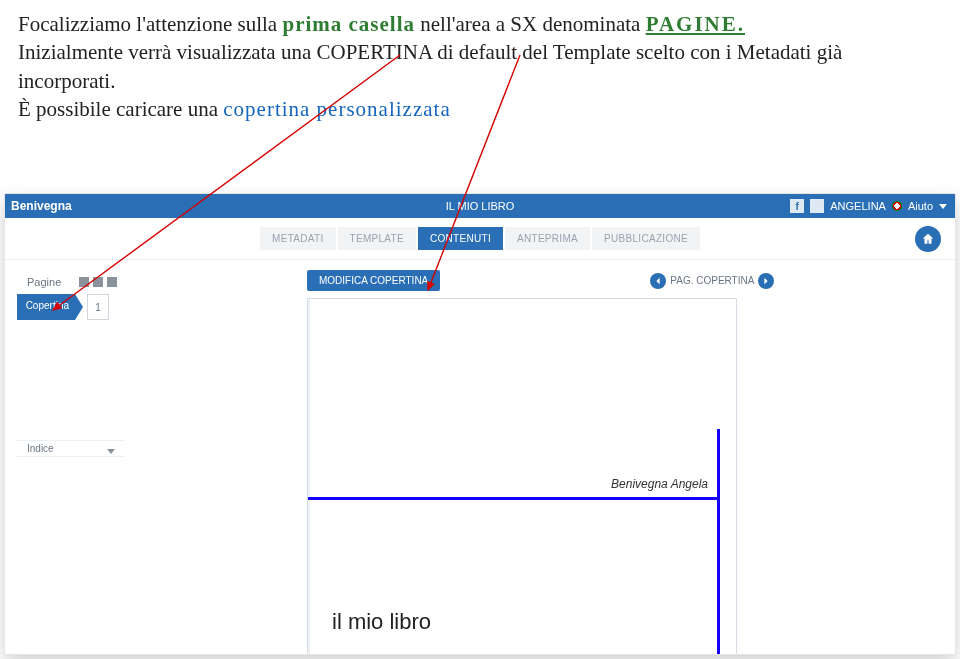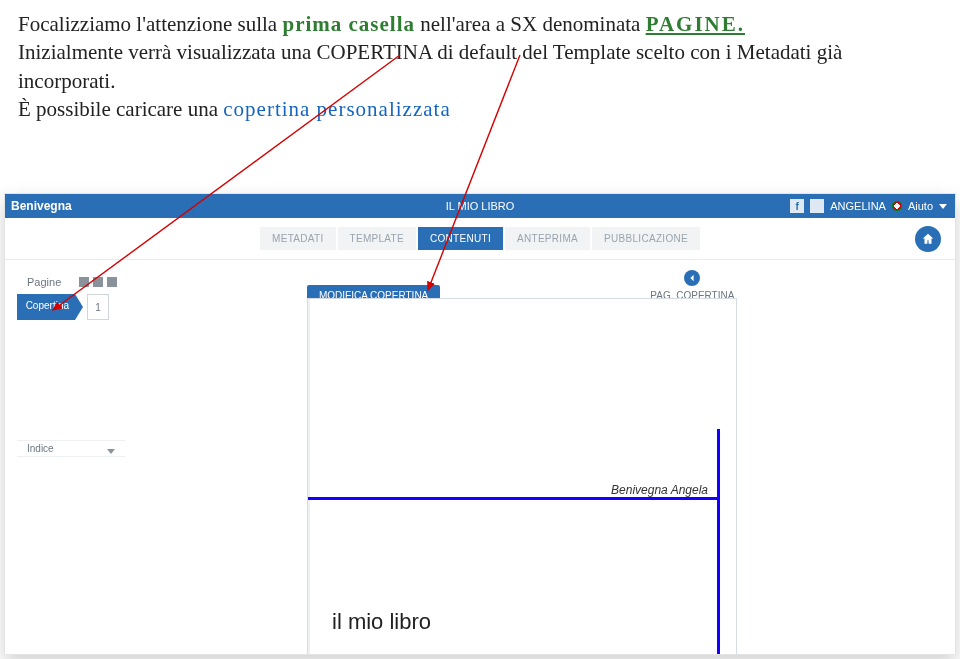--- a/index.html
+++ b/index.html
@@ -131,21 +131,21 @@
   }
   .canvas-toolbar {
     display:flex;align-items:center;gap:210px;
     padding: 10px 100px 8px 190px;
   }
   .pill-btn {
     background:#2a6fb5;color:#fff;font-size:10px;
     padding:5px 12px;border-radius:2px;white-space:nowrap;
   }
   .pager {
-    display:flex;align-items:center;gap:4px;font-size:10px;color:#6b7681;flex-direction:column;
+    display:flex;align-items:center;gap:4px;font-size:10px;color:#6b7681;
   }
   .pager .nav-circ {
     width:16px;height:16px;border-radius:50%;background:#2a6fb5;color:#fff;
     display:flex;align-items:center;justify-content:center;font-size:10px;
   }
   .pager .nav-circ svg{width:8px;height:8px;fill:#fff;}
   .page-canvas {
     position:absolute;
     left:190px; top:38px;
     width:430px; height:600px;
@@ -153,21 +153,21 @@
     background:#fff;
     box-shadow: 2px 0 0 #eef1f4 inset;
   }
   .page-canvas .blue-mid-h {
     position:absolute; left:0; right:16px; top:198px; height:3px; background:#1500ff;
   }
   .page-canvas .blue-right-v {
     position:absolute; right:16px; top:130px; width:3px; height:260px; background:#1500ff;
   }
   .page-canvas .author {
-    position:absolute; right:28px; top:184px; font-size:12px; font-style:italic; color:#333;
+    position:absolute; right:28px; top:178px; font-size:12px; font-style:italic; color:#333;
   }
   .page-canvas .title {
     position:absolute; left:24px; top:310px; font-size:22px; color:#222;
   }
 
   
   .svg-annot {
     position:absolute; left:0; top:0; width:960px; height:659px; pointer-events:none;
   }
 </style>

